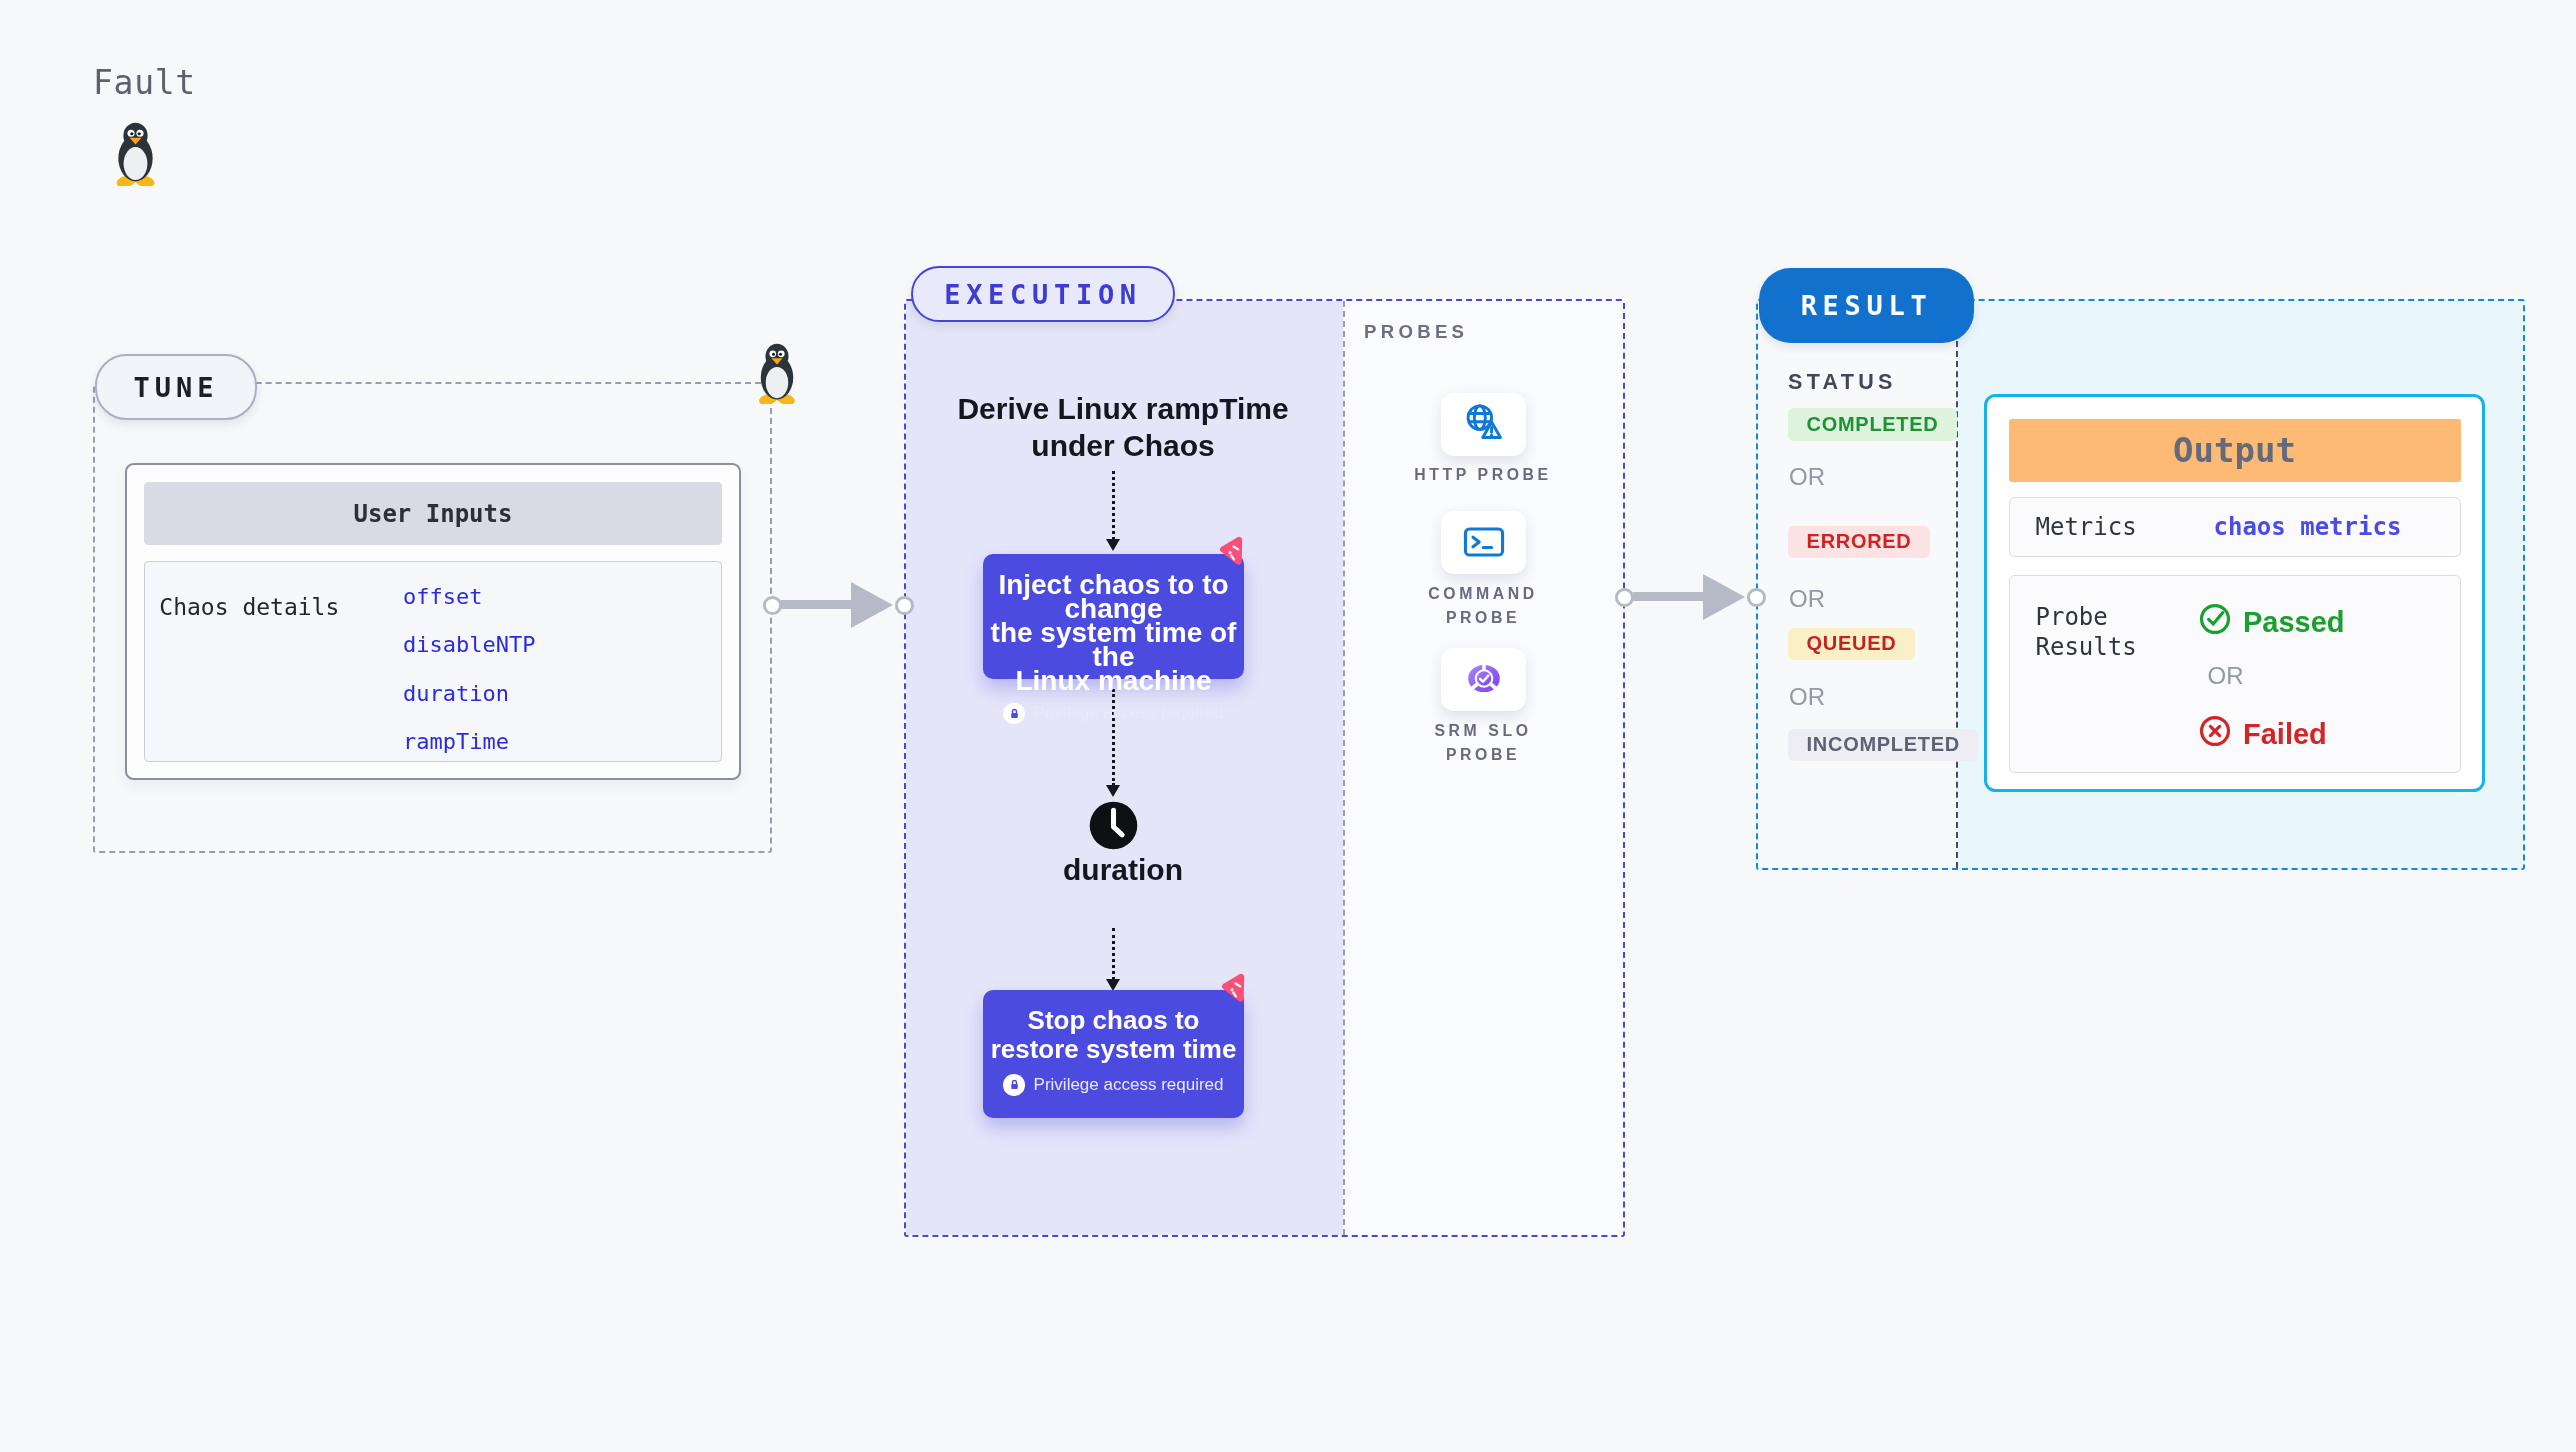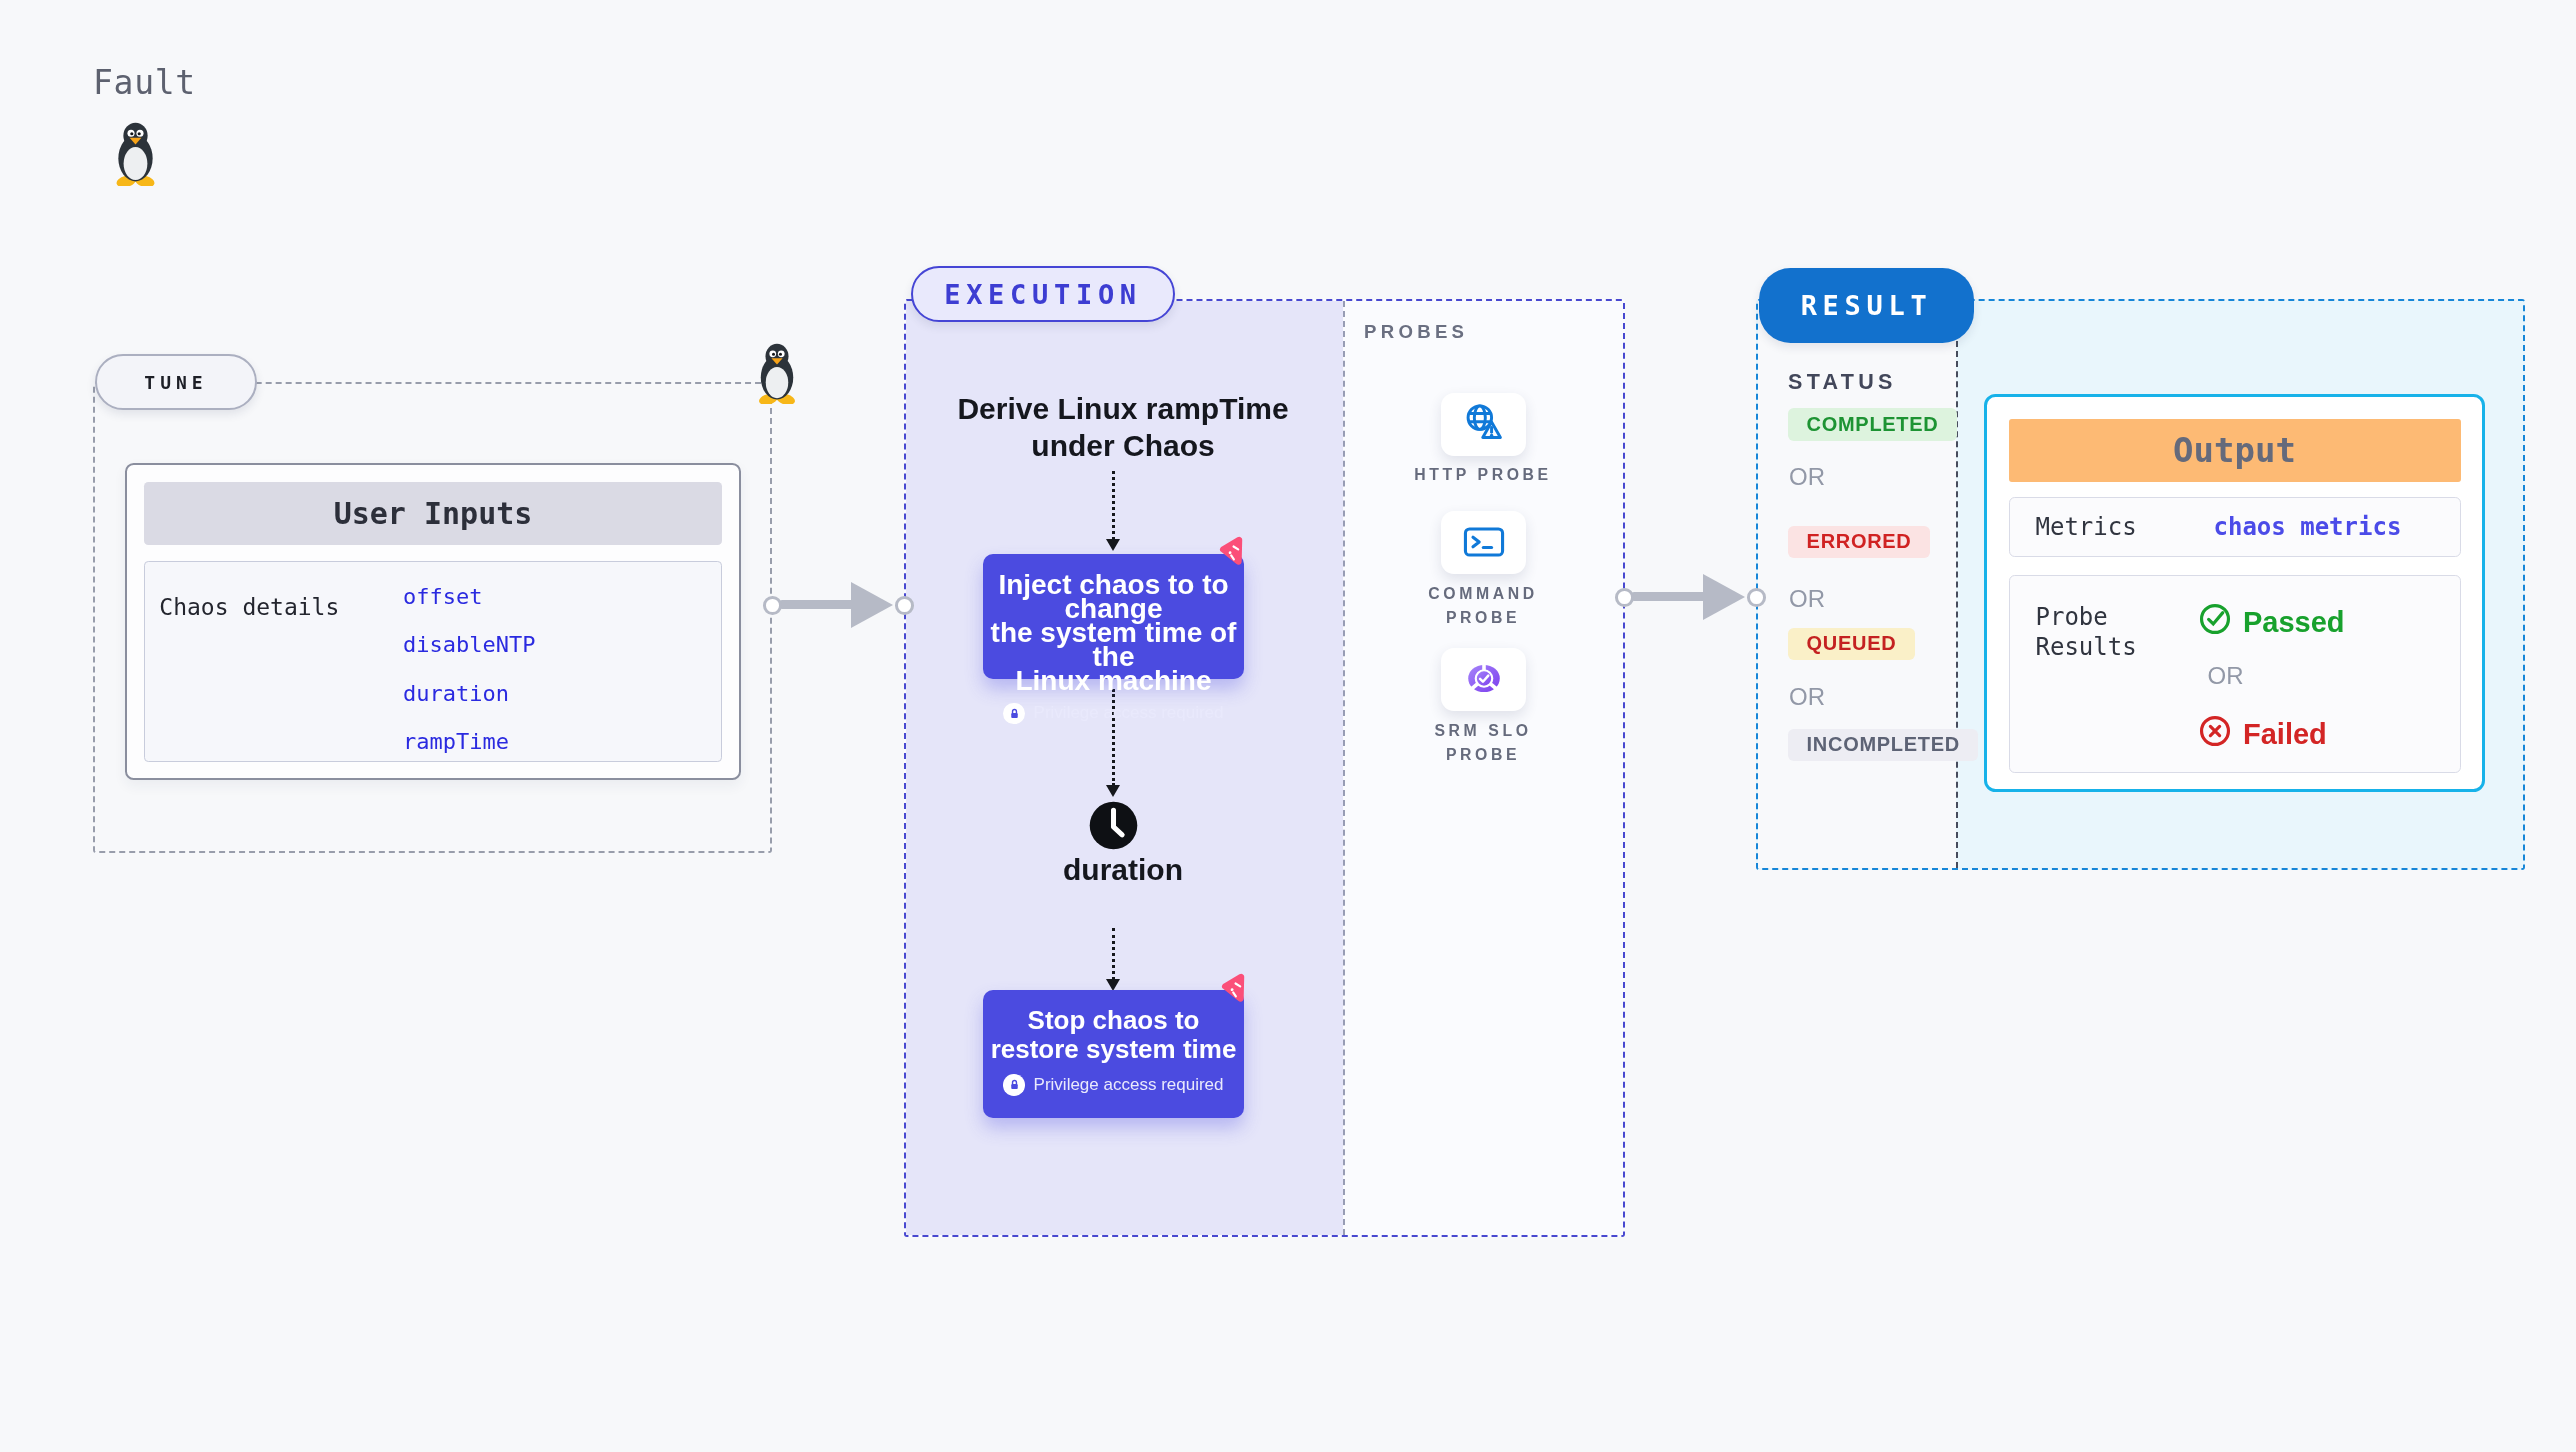--- a/index.html
+++ b/index.html
@@ -13,36 +13,36 @@
   
   .eyebrow { position:absolute; left:93px; top:63px; font-family:"DejaVu Sans Mono",monospace;
              font-size:33px; color:#5d616f; letter-spacing:0.7px; }
   .title-row { position:absolute; left:109px; top:120px; display:flex; align-items:center; gap:20px; }
   .page-title { font-size:50px; font-weight:bold; color:#131519; letter-spacing:-0.7px; }
 
   
   .pill { position:absolute; display:flex; align-items:center; justify-content:center;
           font-family:"DejaVu Sans Mono",monospace; font-weight:bold; border-radius:31.5px;
           box-shadow:0 4.3px 10px rgba(30,40,80,.10); z-index:6; }
-  .tune-pill { left:95px; top:354px; width:162px; height:56px; background:#f3f4f9;
-               border:2.1px solid #abafc0; font-size:18px; letter-spacing:5px; color:#1d1f27; }
+  .tune-pill { left:95px; top:354px; width:162px; height:66px; background:#f3f4f9;
+               border:2.1px solid #abafc0; font-size:27px; letter-spacing:5px; color:#1d1f27; }
   .exec-pill { left:911px; top:266px; width:264px; height:56px; background:#e9e9fc;
                border:2.9px solid #4545d5; font-size:27px; letter-spacing:5.7px; color:#3d3dd2; }
   .result-pill { left:1759px; top:268px; width:215px; height:75px; background:#1271cd;
                border:none; font-size:27px; letter-spacing:5.7px; color:#ffffff; }
 
   
   .tune-box { position:absolute; left:93px; top:382px; width:679px; height:471px;
               border:2.1px dashed #989dab; border-radius:2.9px; }
   .ui-card { position:absolute; left:125px; top:463px; width:616px; height:317px;
              background:#fdfdfe; border:2.1px solid #8a8e9e; border-radius:8.6px;
              box-shadow:0 5.7px 13px rgba(40,50,90,.06); }
   .ui-card-header { position:absolute; left:17px; top:17px; right:17px; height:63px;
              background:#dadae4; border-radius:4.3px; display:flex; align-items:center; justify-content:center;
-             font-family:"DejaVu Sans Mono",monospace; font-weight:bold; font-size:30px; color:#2c2f3a; }
+             font-family:"DejaVu Sans Mono",monospace; font-weight:bold; font-size:24px; color:#2c2f3a; }
   .ui-card-body { position:absolute; left:17px; top:96px; right:17px; bottom:15.8px;
              background:#f6f7fb; border:1.4px solid #c8ccdc; border-radius:4.3px; }
   .chaos-label { position:absolute; left:14.3px; top:31.5px; font-family:"DejaVu Sans Mono",monospace;
              font-size:23px; color:#23252e; }
   .input-links { position:absolute; left:258px; top:21.5px; display:flex; flex-direction:column; gap:23.6px; }
   .input-links a { font-family:"DejaVu Sans Mono",monospace; font-size:22px; color:#2a2ae0;
              text-decoration:none; cursor:pointer; }
 
   
   .conn { position:absolute; z-index:8; }

